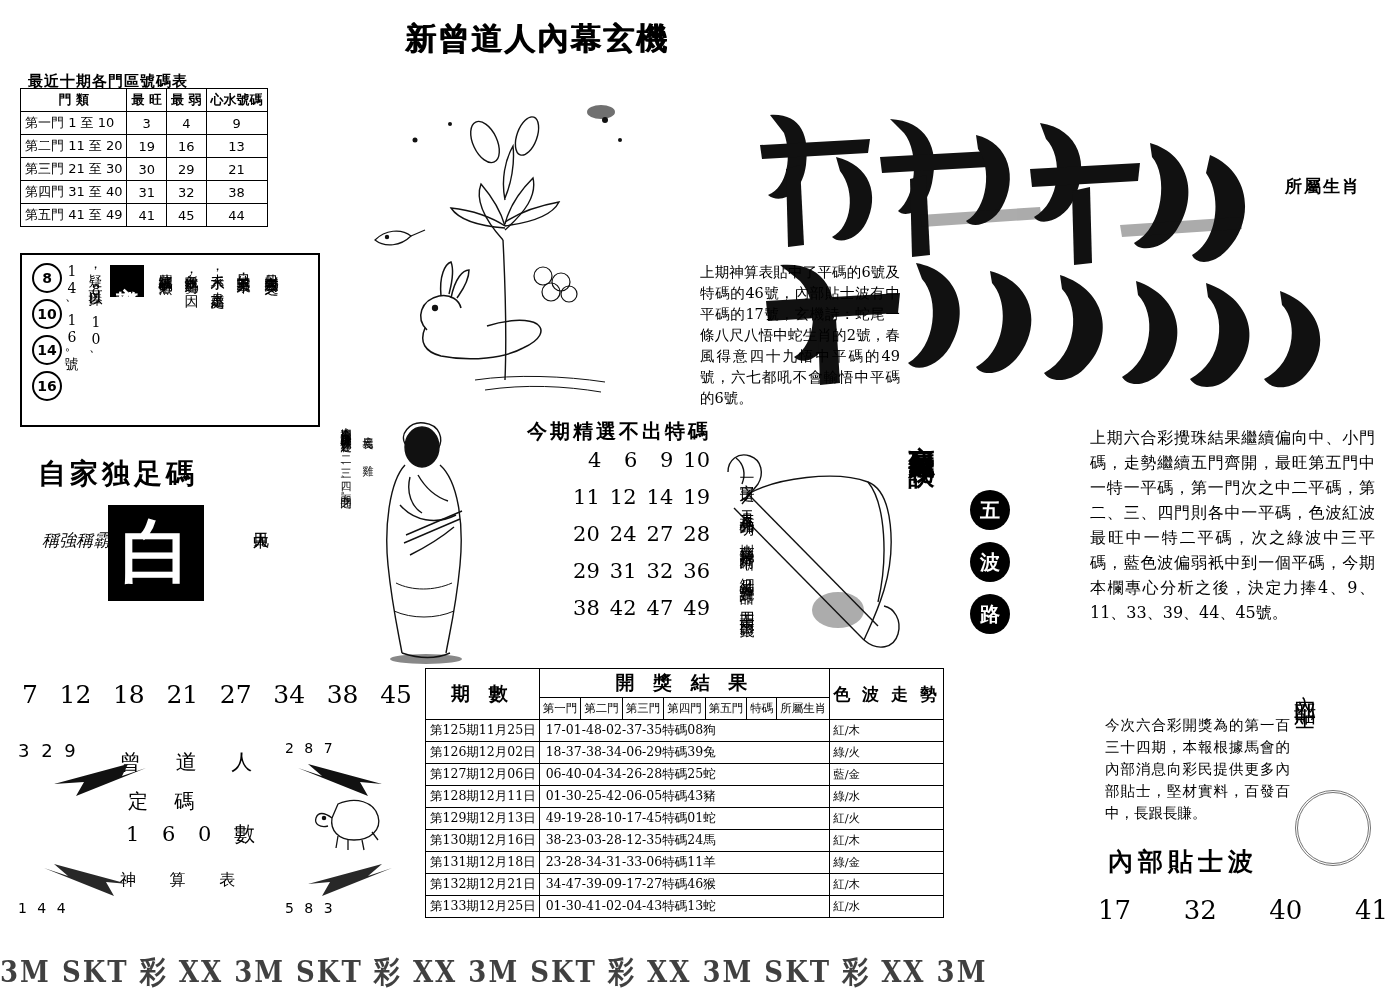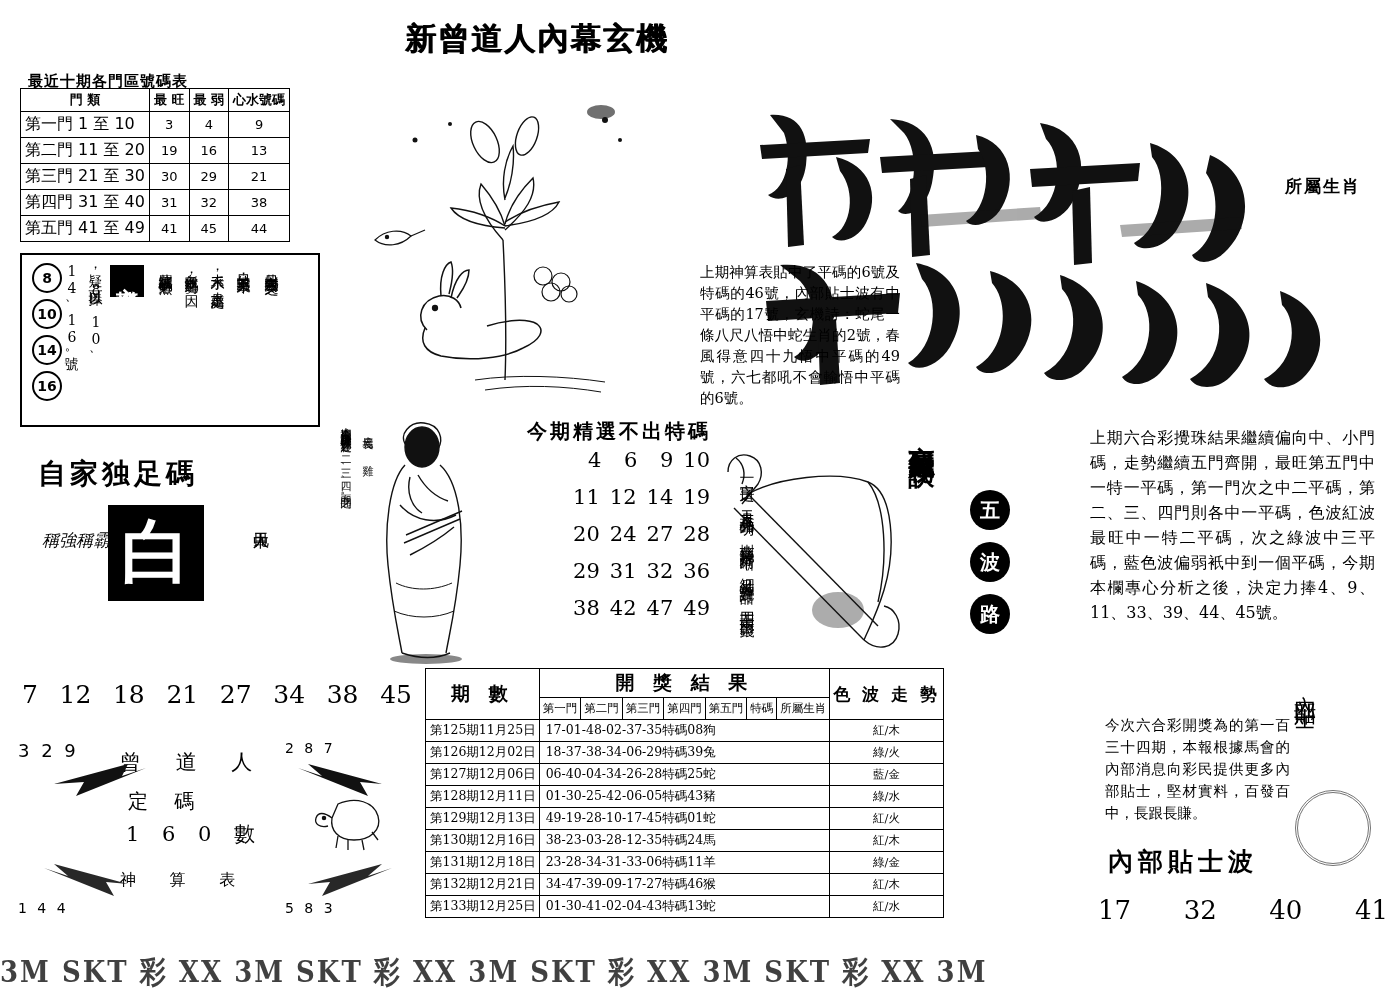--- a/index.html
+++ b/index.html
@@ -32,21 +32,21 @@
     overflow:hidden;
   }
 
   
   #tbl-title{left:28px;top:72px;font-size:15px;font-weight:bold;letter-spacing:1px;}
   #gate-table{left:20px;top:88px;border-collapse:collapse;font-size:13px;}
   #gate-table td,#gate-table th{
     border:1px solid #000;padding:2px 4px;text-align:center;height:18px;
   }
   #gate-table th{font-weight:bold;font-size:13px;}
-  #gate-table td:first-child{text-align:left;white-space:nowrap;font-size:16px;}
+  #gate-table td:first-child{text-align:left;white-space:nowrap;font-size:13px;}
 
   
   #circ-box{left:20px;top:253px;width:296px;height:170px;border:2px solid #000;}
   .circ{
     width:26px;height:26px;border:2px solid #000;border-radius:50%;
     display:flex;align-items:center;justify-content:center;
     font-size:14px;font-weight:bold;margin:6px 0 0 10px;
   }
   #circ-col{position:absolute;left:0;top:2px;}
   .vtext{
@@ -136,21 +136,21 @@
   #bl-t4{left:120px;top:870px;font-size:16px;letter-spacing:12px;
     font-family:Liberation Mono, monospace;}
 
   
   #res-wrap{left:425px;top:668px;}
   #res-table{border-collapse:collapse;font-size:12.5px;
     font-family:"DejaVu Serif","Liberation Serif",serif;}
   #res-table th,#res-table td{border:1px solid #000;padding:1px 3px;height:19px;}
   #res-table .h1{font-size:19px;font-weight:bold;letter-spacing:6px;text-align:center;}
   #res-table .h2{font-size:17px;font-weight:bold;letter-spacing:3px;text-align:center;}
-  #res-table .sub{font-size:11.5px;text-align:center;white-space:nowrap;}
+  #res-table .sub{font-size:11.5px;text-align:left;white-space:nowrap;}
   #res-table .per{white-space:nowrap;font-size:12.5px;padding-left:4px;}
   #res-table .draw{white-space:nowrap;padding-left:6px;}
 
   
   #br-text{left:1105px;top:678px;width:185px;font-size:14.5px;line-height:22px;
     font-family:"DejaVu Serif","Liberation Serif",serif;text-align:justify;margin-top:36px;}
   #br-vert{left:1290px;top:678px;writing-mode:vertical-rl;text-orientation:upright;
     font-size:22px;letter-spacing:4px;font-family:"DejaVu Serif","Liberation Serif",serif;}
   #br-seal{left:1295px;top:790px;width:70px;height:70px;border:3px double #000;
     border-radius:50%;opacity:.55;}

